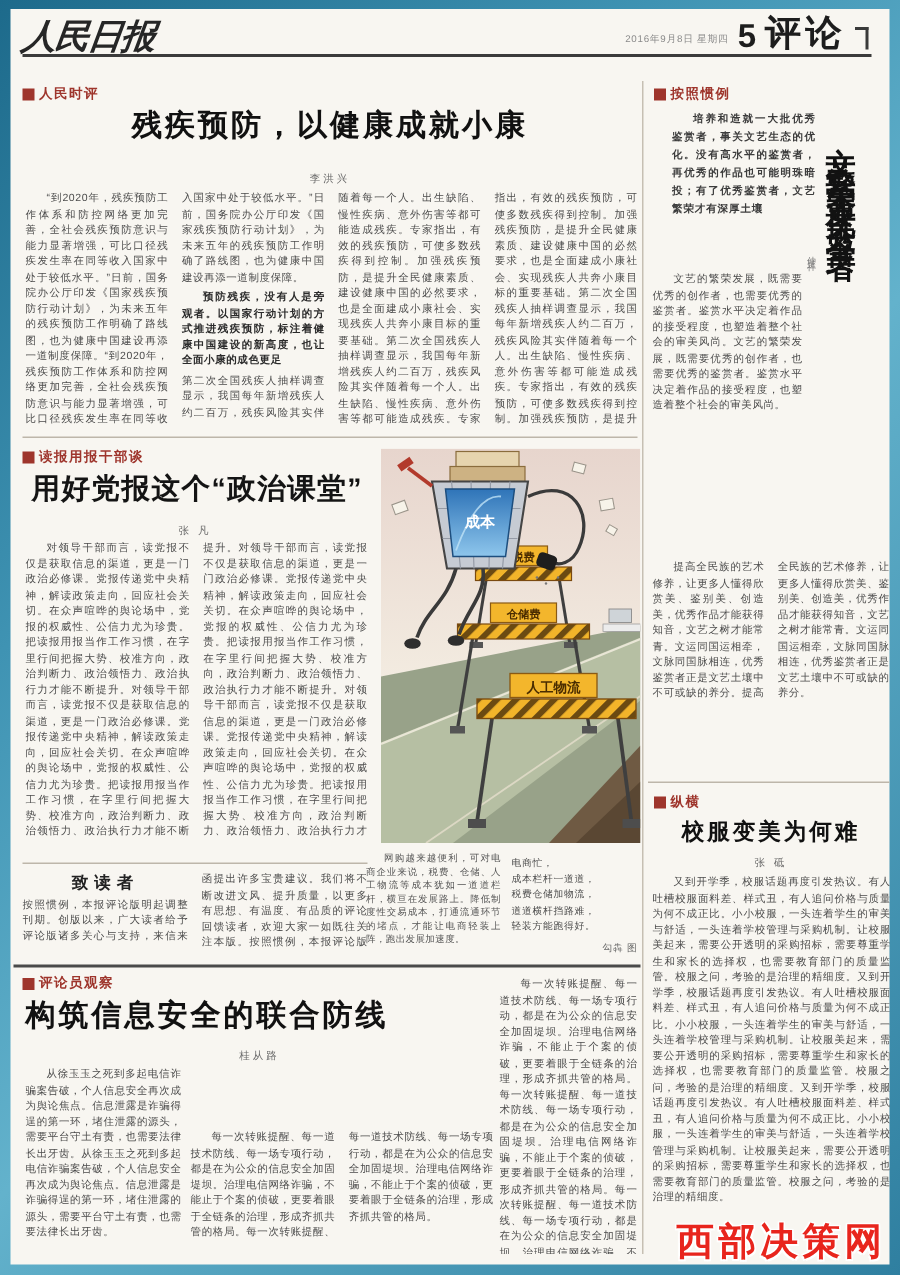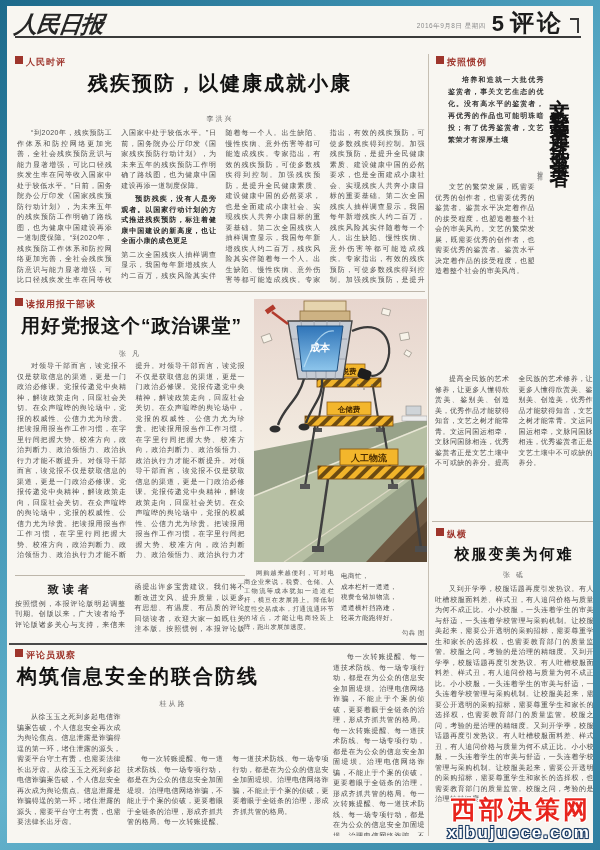--- a/index.html
+++ b/index.html
@@ -14,21 +14,21 @@
     font-weight:bold; font-style:italic; font-size:23px; color:#262626; transform:skewX(-7deg);
     letter-spacing:-1px; }
   .header-right { position:absolute; right:14px; top:4px; display:flex; align-items:flex-end; gap:6px; }
   .hdr-date { font-size:6.5px; color:#8a8a8a; letter-spacing:.5px; margin-bottom:4px; }
   .hdr-pageno { font-size:22px; font-weight:bold; color:#1d1d1d; line-height:1; }
   .hdr-section { font-size:24px; font-weight:bold; color:#1d1d1d; letter-spacing:3px; line-height:1.05; }
   .corner-mark { width:9px; height:15px; border-top:2px solid #3a3a3a; border-right:2px solid #3a3a3a; margin-bottom:2px; }
   .header-rule { position:absolute; left:8px; right:12px; top:30px; height:2px; background:#3b3b3b; }
 
   
-  .label-row { position:absolute; display:flex; gap:3px;
+  .label-row { position:absolute; display:flex; align-items:center; gap:3px;
     color:#9e352c; font-weight:bold; font-size:9px; letter-spacing:1px; }
   .sq { width:8px; height:8px; background:#9e352c; flex:none; }
   .jtext { font-size:7px; line-height:10.5px; color:#4c4c4c; text-align:justify;
     letter-spacing:.4px; overflow:hidden; word-break:break-all; text-indent:14px; position:absolute; }
   .cols2 { column-count:2; column-gap:9px; }
   .cols4 { column-count:4; column-gap:9px; }
   .lead-bold { display:block; font-weight:bold; color:#2b2b2b; margin:3px 0; text-indent:14px; }
   .author { position:absolute; font-size:7px; color:#6a6a6a; text-align:center; letter-spacing:2px; }
   .rule { position:absolute; height:1px; background:#bdb6aa; }
   .rule-dark { position:absolute; height:2px; background:#4a4a4a; }
@@ -252,17 +252,16 @@
       <span>纵横</span>
     </div>
     <div class="hr2-title" style="left:428px; width:158px; top:539px;">校服变美为何难</div>
     <div class="author" style="left:428px; width:158px; top:564px;">张 砥</div>
     <div class="jtext" style="left:428px; top:578px; width:159px; height:252px;">
       <span>又到开学季，校服话题再度引发热议。有人吐槽校服面料差、样式丑，有人追问价格与质量为何不成正比。小小校服，一头连着学生的审美与舒适，一头连着学校管理与采购机制。让校服美起来，需要公开透明的采购招标，需要尊重学生和家长的选择权，也需要教育部门的质量监管。校服之问，考验的是治理的精细度。又到开学季，校服话题再度引发热议。有人吐槽校服面料差、样式丑，有人追问价格与质量为何不成正比。小小校服，一头连着学生的审美与舒适，一头连着学校管理与采购机制。让校服美起来，需要公开透明的采购招标，需要尊重学生和家长的选择权，也需要教育部门的质量监管。校服之问，考验的是治理的精细度。又到开学季，校服话题再度引发热议。有人吐槽校服面料差、样式丑，有人追问价格与质量为何不成正比。小小校服，一头连着学生的审美与舒适，一头连着学校管理与采购机制。让校服美起来，需要公开透明的采购招标，需要尊重学生和家长的选择权，也需要教育部门的质量监管。校服之问，考验的是治理的精细度。</span>
     </div>
 
     <div class="watermark">
       <div class="wm-name">西部决策网</div>
-      <div class="wm-url">xibujuece.com</div>
     </div>
 
   </div>
 </div>
 
 </body></html>

